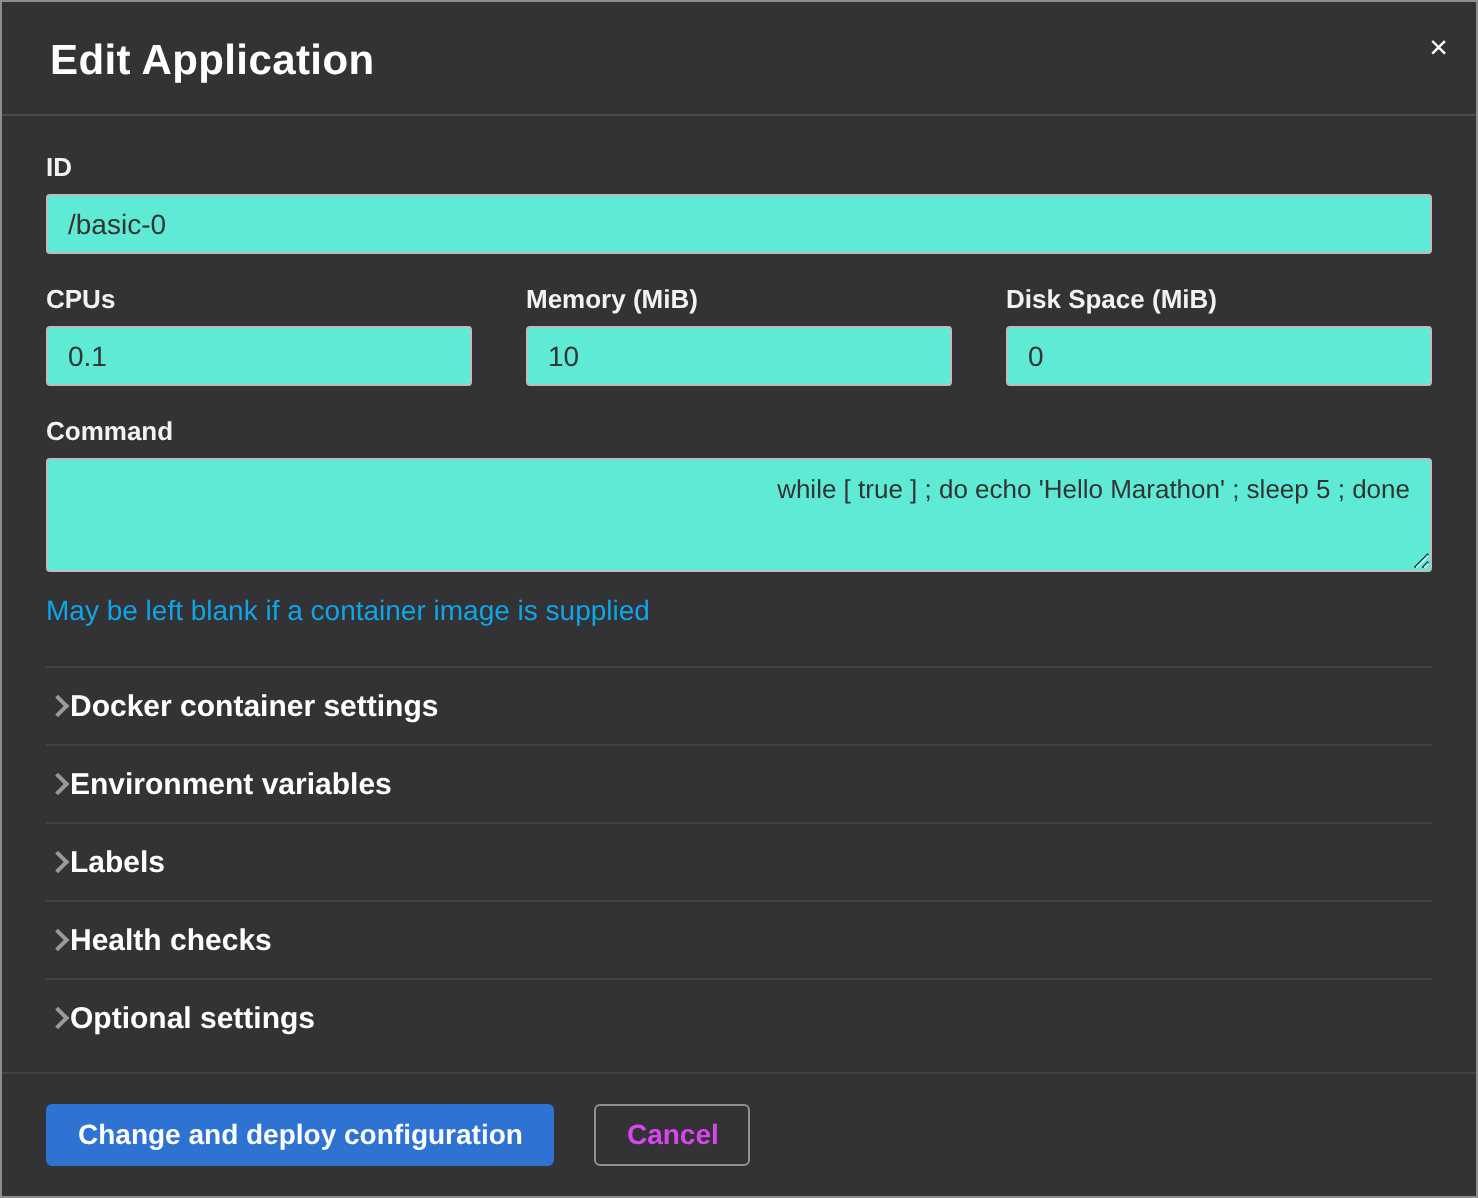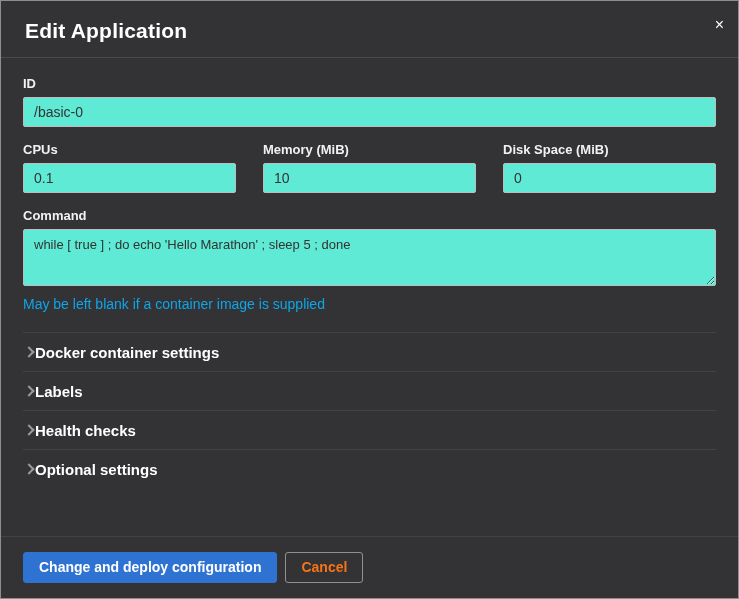--- a/index.html
+++ b/index.html
@@ -29,21 +29,21 @@
     background: #5eead4;
     border: 1px solid #bdbdbd;
     border-radius: 2px;
     padding: 5px 10px;
     font-size: 14px;
     color: #333;
     font-family: inherit;
     outline: none;
   }
   input[type="text"] { height: 30px; }
-  textarea { height: 57px; resize: both; font-size: 13px; line-height: 1.5; }
+  textarea { height: 57px; resize: both; font-size: 13px; line-height: 1.5; text-align: right; }
 
   .field-row { display: flex; gap: 27px; margin-bottom: 15px; }
   .field-row .form-group { flex: 1; margin-bottom: 0; }
 
   .help-text { color: #0ea5e9; font-size: 14px; margin-top: 6px; }
 
   .sections { margin-top: 20px; }
   .section-row {
     display: flex; align-items: center; gap: 2px;
     height: 39px; border-top: 1px solid #434345; cursor: pointer;
@@ -52,29 +52,29 @@
     display: inline-block; width: 8px; height: 8px;
     border-top: 2px solid #9a9a9a; border-right: 2px solid #9a9a9a;
     transform: rotate(45deg); margin-left: 2px; flex: 0 0 auto;
   }
   .section-label { font-size: 15px; font-weight: 700; color: #fff; }
 
   .modal-footer {
     margin-top: auto;
     padding: 15px 22px;
     border-top: 1px solid #434345;
-    display: flex; gap: 8px; align-items: center;
+    display: flex; gap: 20px; align-items: center;
   }
   .btn {
     font-family: inherit; font-size: 14px; font-weight: 600;
     border-radius: 3px; padding: 0 15px; height: 31px;
     cursor: pointer; line-height: 29px;
   }
   .btn-primary { background: #2e72d2; border: 1px solid #2e72d2; color: #fff; }
-  .btn-default { background: transparent; border: 1px solid #919191; color: #f97316; }
+  .btn-default { background: transparent; border: 1px solid #919191; color: #d946ef; }
 </style>
 </head>
 <body>
 
 <div class="modal">
 
   <div class="modal-header">
     <h1 class="modal-title">Edit Application</h1>
     <button class="close-btn">×</button>
   </div>
@@ -107,20 +107,24 @@
       <div class="help-text">May be left blank if a container image is supplied</div>
     </div>
 
     <div class="sections">
       <div class="section-row">
         <span class="chevron"></span>
         <span class="section-label">Docker container settings</span>
       </div>
       <div class="section-row">
         <span class="chevron"></span>
+        <span class="section-label">Environment variables</span>
+      </div>
+      <div class="section-row">
+        <span class="chevron"></span>
         <span class="section-label">Labels</span>
       </div>
       <div class="section-row">
         <span class="chevron"></span>
         <span class="section-label">Health checks</span>
       </div>
       <div class="section-row">
         <span class="chevron"></span>
         <span class="section-label">Optional settings</span>
       </div>

